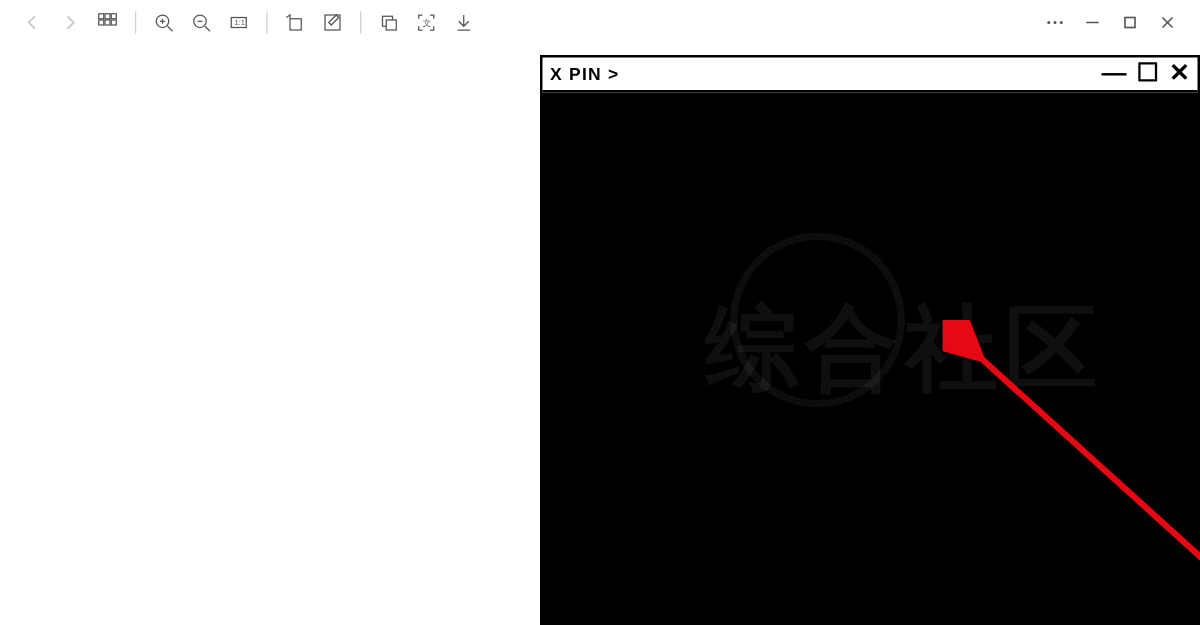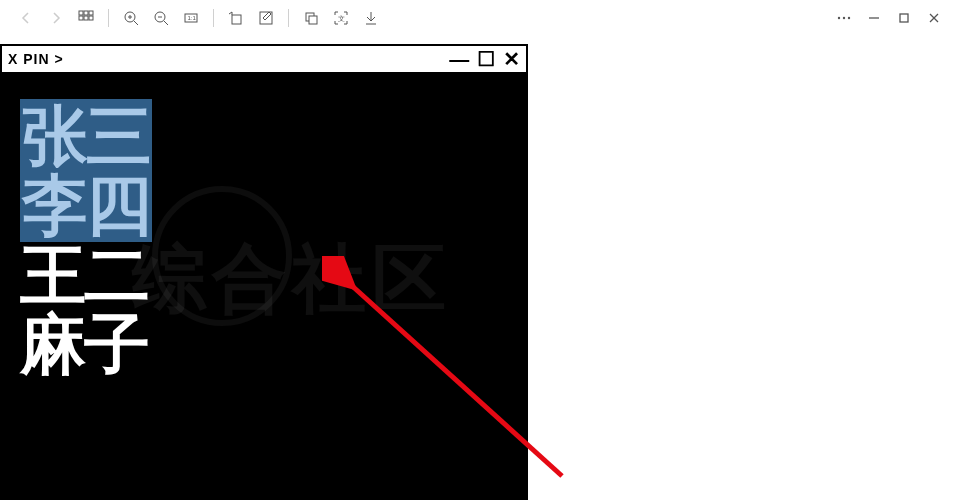--- a/index.html
+++ b/index.html
@@ -31,21 +31,21 @@
     }
     .tb-btn.disabled { color: #ccc; cursor: default; }
     .tb-sep { width: 1px; height: 18px; background: #d0d0d0; margin: 0 6px; }
     .canvas-area {
       position: absolute;
       top: 36px;
       left: 0;
       right: 0;
       bottom: 0;
       display: flex;
-      justify-content: flex-start;
+      justify-content: flex-end;
     }
     .editor-window {
       position: relative;
       width: 528px;
       height: 464px;
       margin-top: 8px;
       background: #000000;
       border: 2px solid #000;
     }
     .editor-titlebar {
@@ -235,26 +235,20 @@
     <div class="editor-titlebar">
       <span class="editor-title">X PIN  &gt;</span>
       <div class="editor-winctrls">
         <span>—</span>
         <span>☐</span>
         <span>✕</span>
       </div>
     </div>
     <div class="watermark-circle"></div>
     <div class="watermark">综合社区</div>
-    <div class="content">
-      <div class="text-line"><span class="sel">张三</span></div>
-      <div class="text-line"><span class="sel">李四</span></div>
-      <div class="text-line">王二</div>
-      <div class="text-line">麻子</div>
-    </div>
     <svg class="arrow" width="260" height="240">
       <defs>
         <marker id="ah" markerWidth="12" markerHeight="12" refX="2" refY="6" orient="auto">
           <path d="M12 0 L0 6 L12 12 Z" fill="#e50914"></path>
         </marker>
       </defs>
       <line x1="240" y1="220" x2="28" y2="28" stroke="#e50914" stroke-width="5" marker-end="url(#ah)"></line>
     </svg>
   </div>
 </div>

